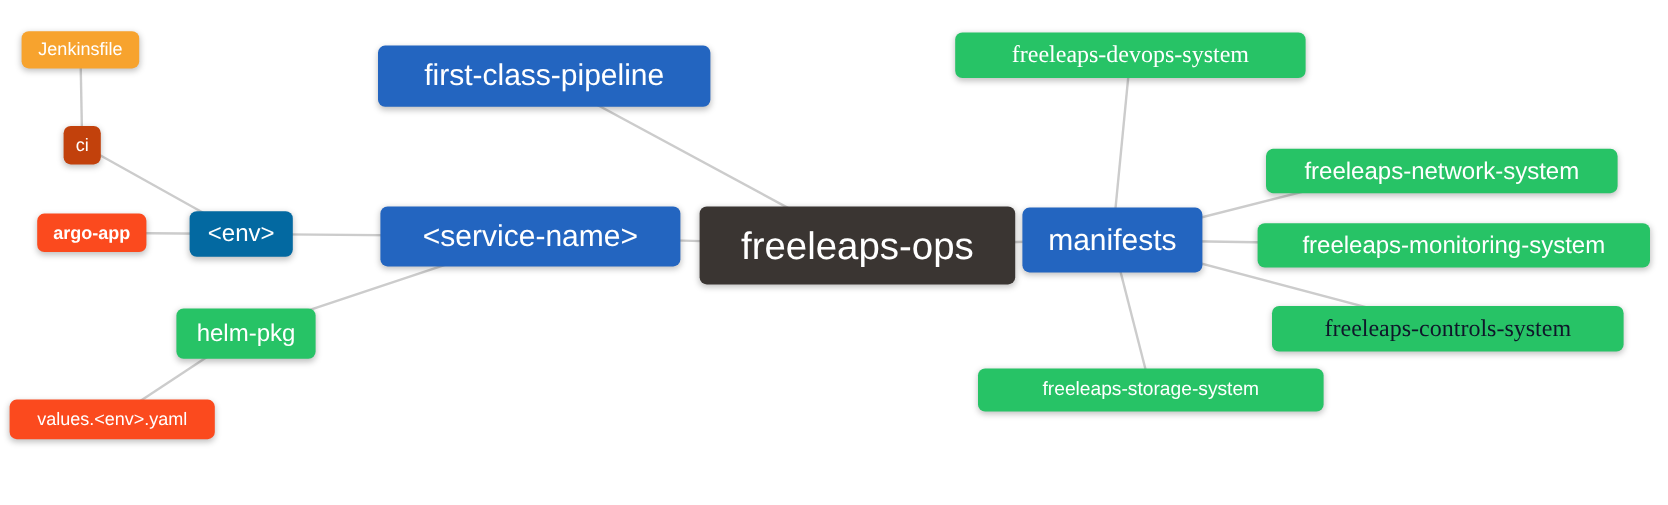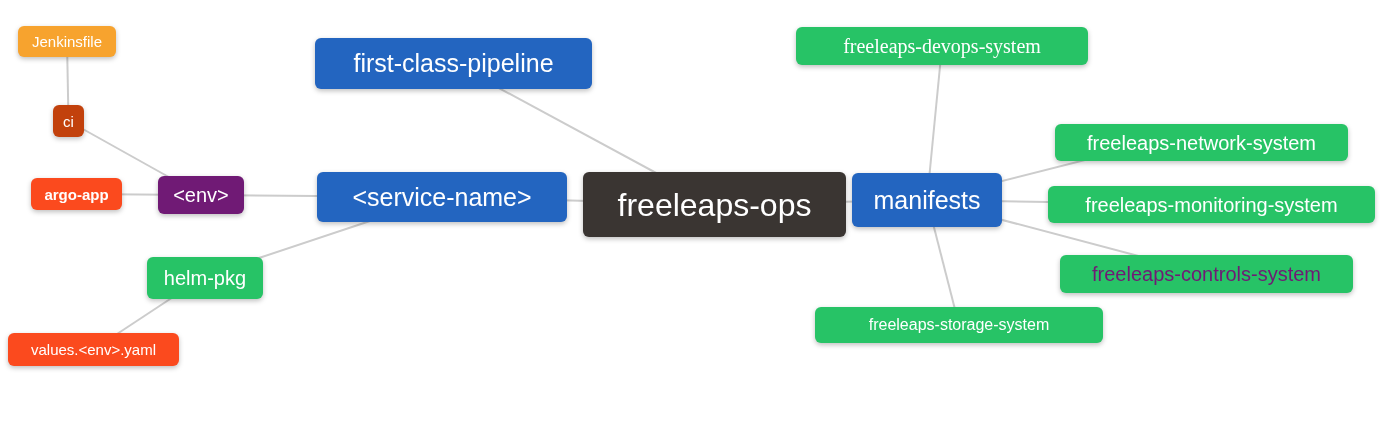--- a/index.html
+++ b/index.html
@@ -53,25 +53,25 @@
       <line x1="927" y1="200" x2="942" y2="46" stroke="#cccccc" stroke-width="2"></line>
       <line x1="927" y1="200" x2="1201.5" y2="130.5" stroke="#cccccc" stroke-width="2"></line>
       <line x1="927" y1="200" x2="1211.5" y2="204.5" stroke="#cccccc" stroke-width="2"></line>
       <line x1="927" y1="200" x2="1206.5" y2="274" stroke="#cccccc" stroke-width="2"></line>
       <line x1="927" y1="200" x2="959" y2="325" stroke="#cccccc" stroke-width="2"></line>
     </svg>
 
 <div class="node" style="left: 18px; top: 26px; width: 98px; height: 31px; font-size: 15px; background: rgb(247, 163, 46); color: rgb(255, 255, 255);">Jenkinsfile</div>
     <div class="node" style="left: 53px; top: 105px; width: 31px; height: 32px; font-size: 15px; background: #c2410c; color: rgb(255, 255, 255);">ci</div>
     <div class="node" style="left: 31px; top: 178px; width: 91px; height: 32px; font-size: 15px; background: rgb(251, 74, 30); color: rgb(255, 255, 255); font-weight: bold;">argo-app</div>
-    <div class="node" style="left: 158px; top: 176px; width: 86px; height: 38px; font-size: 20px; background: #701a75; color: rgb(255, 255, 255);">&lt;env&gt;</div>
+    <div class="node" style="left: 158px; top: 176px; width: 86px; height: 38px; font-size: 20px; background: #0369a1; color: rgb(255, 255, 255);">&lt;env&gt;</div>
     <div class="node" style="left: 147px; top: 257px; width: 116px; height: 42px; font-size: 20px; background: rgb(39, 195, 102); color: rgb(255, 255, 255);">helm-pkg</div>
     <div class="node" style="left: 8px; top: 333px; width: 171px; height: 33px; font-size: 15px; background: rgb(251, 74, 30); color: rgb(255, 255, 255);">values.&lt;env&gt;.yaml</div>
     <div class="node" style="left: 315px; top: 38px; width: 277px; height: 51px; font-size: 25px; background: rgb(35, 101, 192); color: rgb(255, 255, 255);">first-class-pipeline</div>
     <div class="node" style="left: 317px; top: 172px; width: 250px; height: 50px; font-size: 25px; background: rgb(35, 101, 192); color: rgb(255, 255, 255);">&lt;service-name&gt;</div>
     <div class="node" style="left: 583px; top: 172px; width: 263px; height: 65px; font-size: 32px; background: rgb(58, 53, 50); color: rgb(255, 255, 255);">freeleaps-ops</div>
     <div class="node" style="left: 852px; top: 173px; width: 150px; height: 54px; font-size: 25px; background: rgb(35, 101, 192); color: rgb(255, 255, 255);">manifests</div>
     <div class="node" style="left: 796px; top: 27px; width: 292px; height: 38px; font-size: 20px; background: rgb(39, 195, 102); color: rgb(255, 255, 255); font-family: Liberation Serif, serif;">freeleaps-devops-system</div>
     <div class="node" style="left: 1055px; top: 112px; width: 293px; height: 37px; font-size: 20px; background: rgb(39, 195, 102); color: rgb(255, 255, 255); margin-top: 12px;">freeleaps-network-system</div>
     <div class="node" style="left: 1048px; top: 186px; width: 327px; height: 37px; font-size: 20px; background: rgb(39, 195, 102); color: rgb(255, 255, 255);">freeleaps-monitoring-system</div>
-    <div class="node" style="left: 1060px; top: 255px; width: 293px; height: 38px; font-size: 20px; background: rgb(39, 195, 102); color: #701a75;">freeleaps-controls-system</div>
+    <div class="node" style="left: 1060px; top: 255px; width: 293px; height: 38px; font-size: 20px; background: rgb(39, 195, 102); color: #0f172a; font-family: Liberation Serif, serif;">freeleaps-controls-system</div>
     <div class="node" style="left: 815px; top: 307px; width: 288px; height: 36px; font-size: 16px; background: rgb(39, 195, 102); color: rgb(255, 255, 255);">freeleaps-storage-system</div>
   </div>
 
 </body></html>

